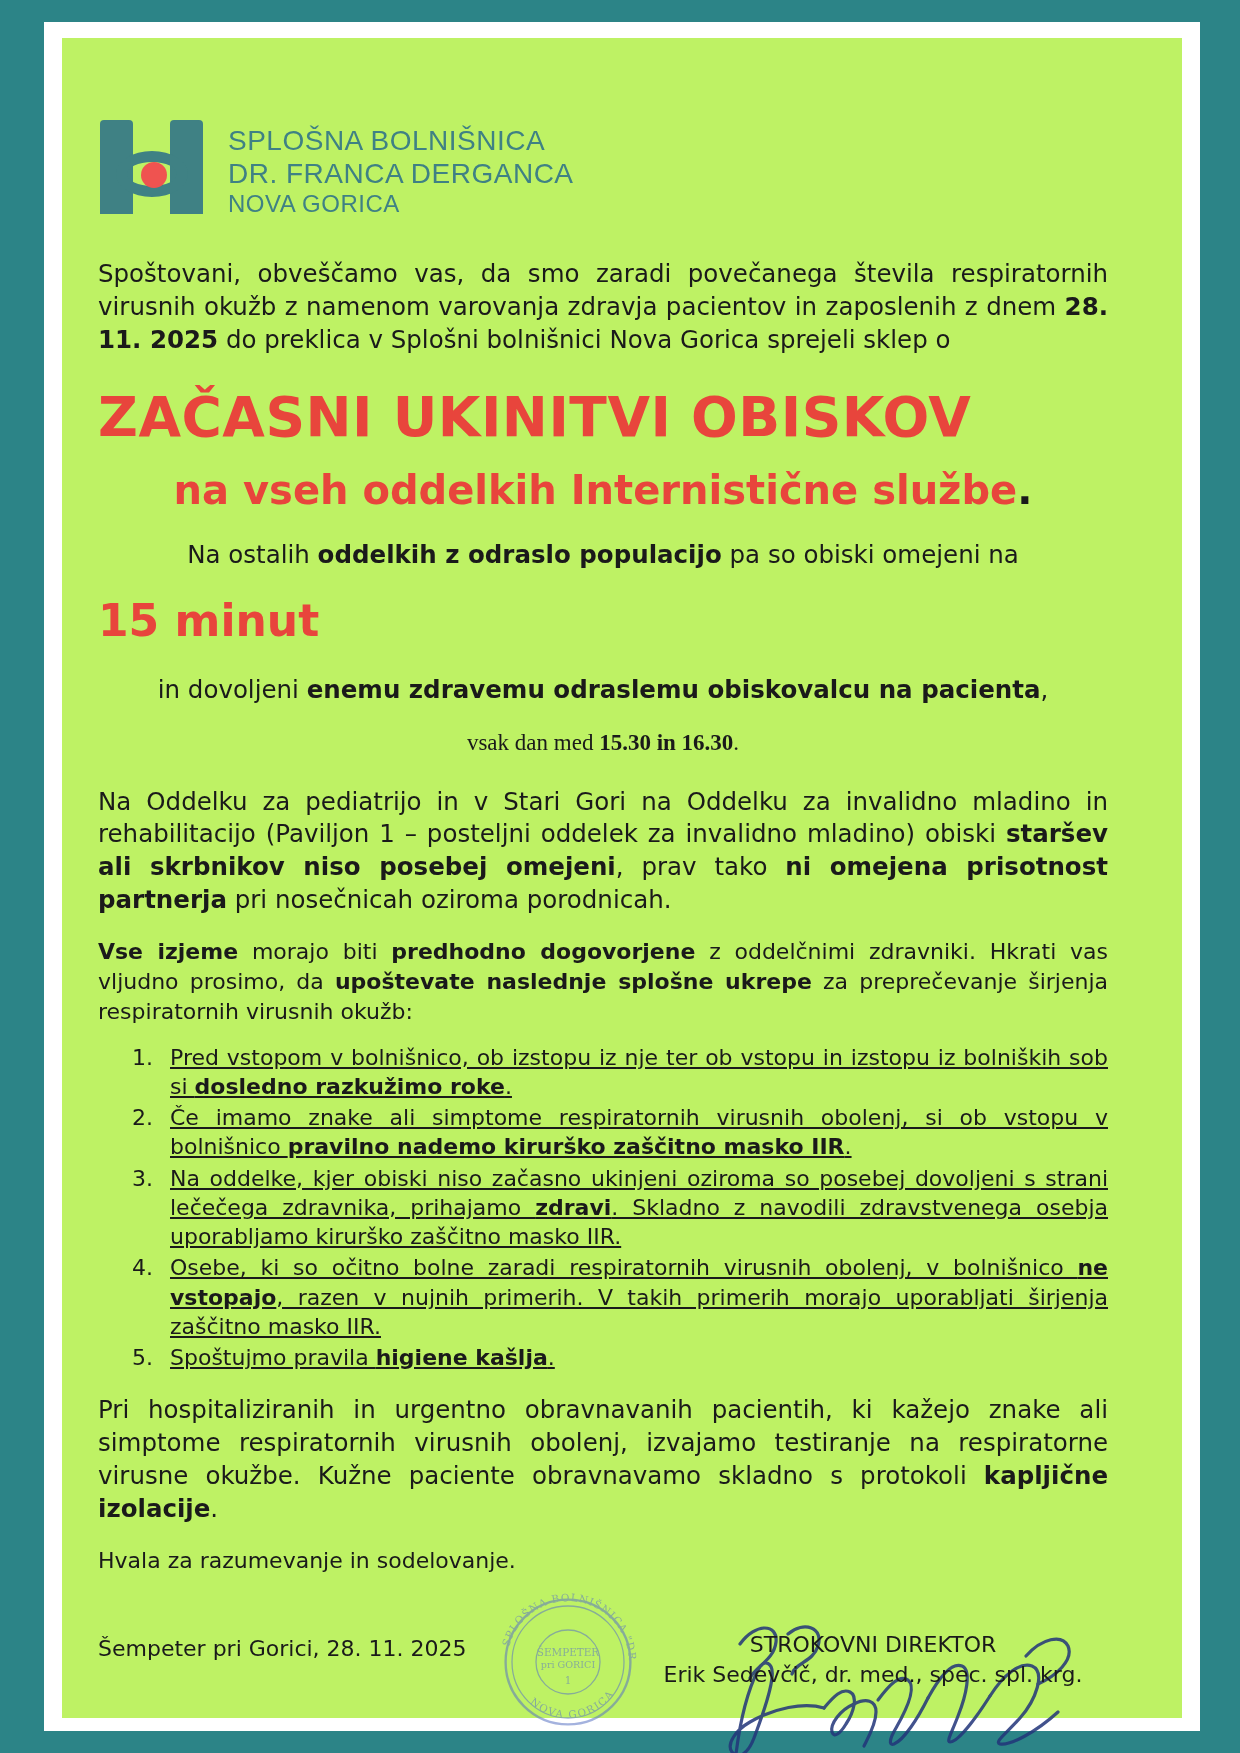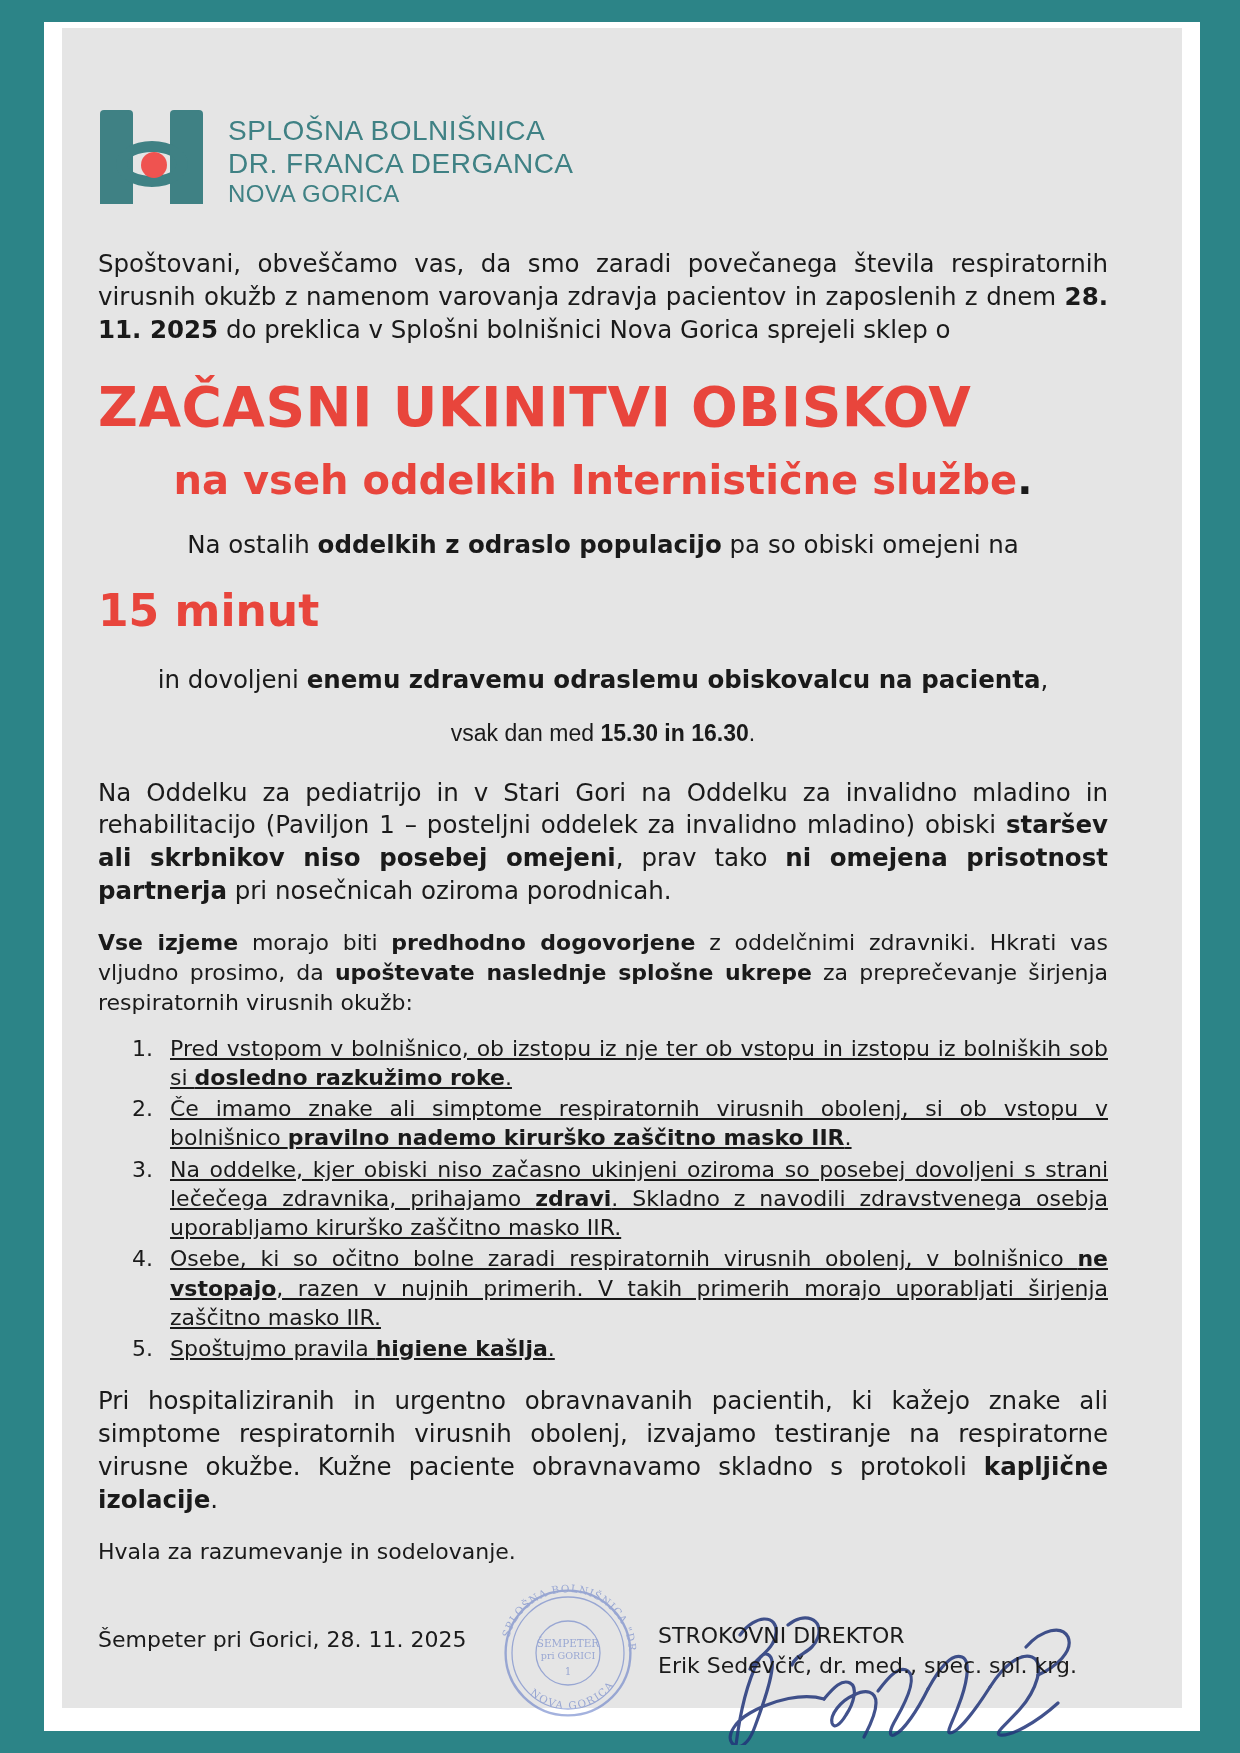--- a/index.html
+++ b/index.html
@@ -30,24 +30,24 @@
     left: 44px;
     top: 22px;
     right: 40px;
     bottom: 22px;
     background: #ffffff;
     box-sizing: border-box;
   }
   .sheet {
     position: absolute;
     left: 62px;
-    top: 28px;
+    top: 38px;
     width: 1120px;
     height: 1680px;
-    background: #e5e5e5;
+    background: #bef264;
     box-sizing: border-box;
     padding: 0;
   }
   .content {
     position: absolute;
     left: 36px;
     top: 80px;
     width: 1010px;
   }
 
@@ -164,21 +164,21 @@
     font-size: 44px;
     font-weight: bold;
     margin: 8px 0 28px 0;
     font-family: "DejaVu Sans", sans-serif;
   }
   .centered-small {
     text-align: center;
     font-size: 23px;
     color: #1a1a1a;
     margin: 0 0 30px 0;
-    font-family: Liberation Sans, sans-serif;
+    font-family: Liberation Serif, serif;
   }
 
   ol.measures {
     margin: 16px 0 22px 0;
     padding-left: 62px;
     font-size: 22px;
     line-height: 1.33;
     color: #1a1a1a;
     font-family: "DejaVu Sans", sans-serif;
   }
@@ -204,20 +204,21 @@
     font-size: 22px;
     color: #1a1a1a;
     font-family: "DejaVu Sans", sans-serif;
     text-align: center;
   }
   .sign-right {
     position: absolute;
     left: 560px;
     top: 30px;
     width: 430px;
+    text-align: center;
     font-size: 22px;
     color: #1a1a1a;
     line-height: 1.4;
     font-family: "DejaVu Sans", sans-serif;
   }
   .stamp {
     position: absolute;
     left: 390px;
     top: -18px;
     width: 160px;

